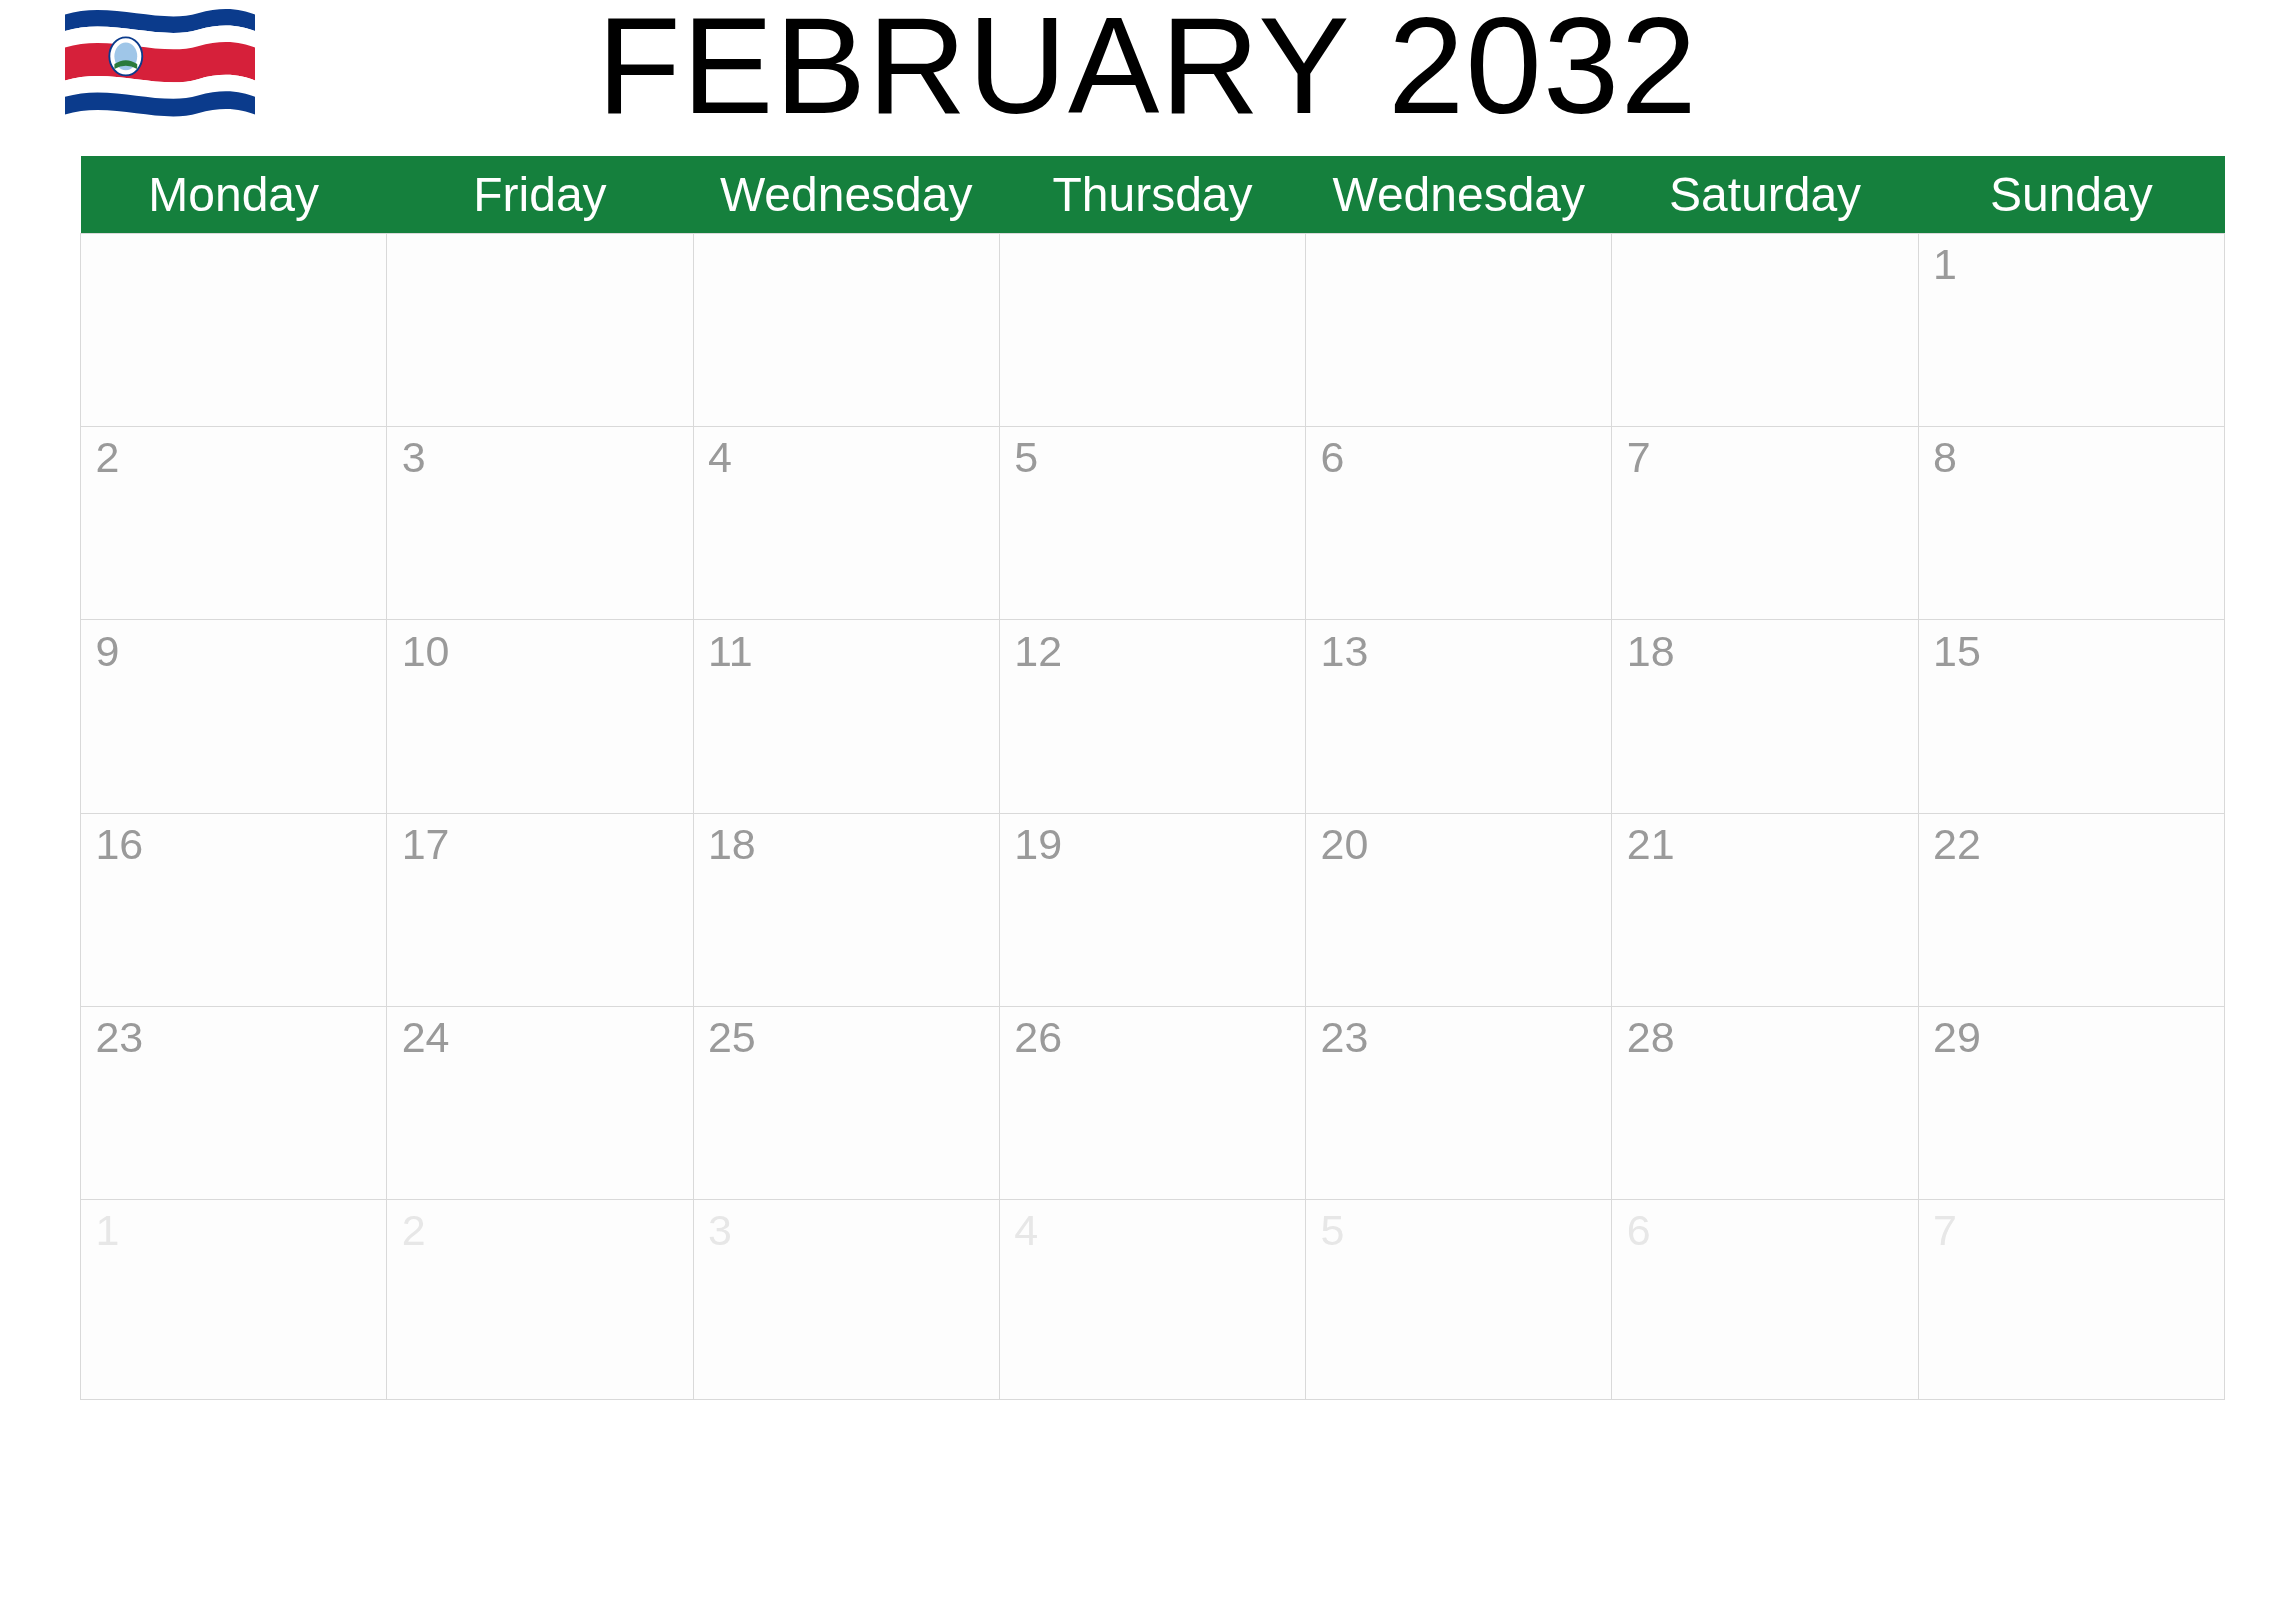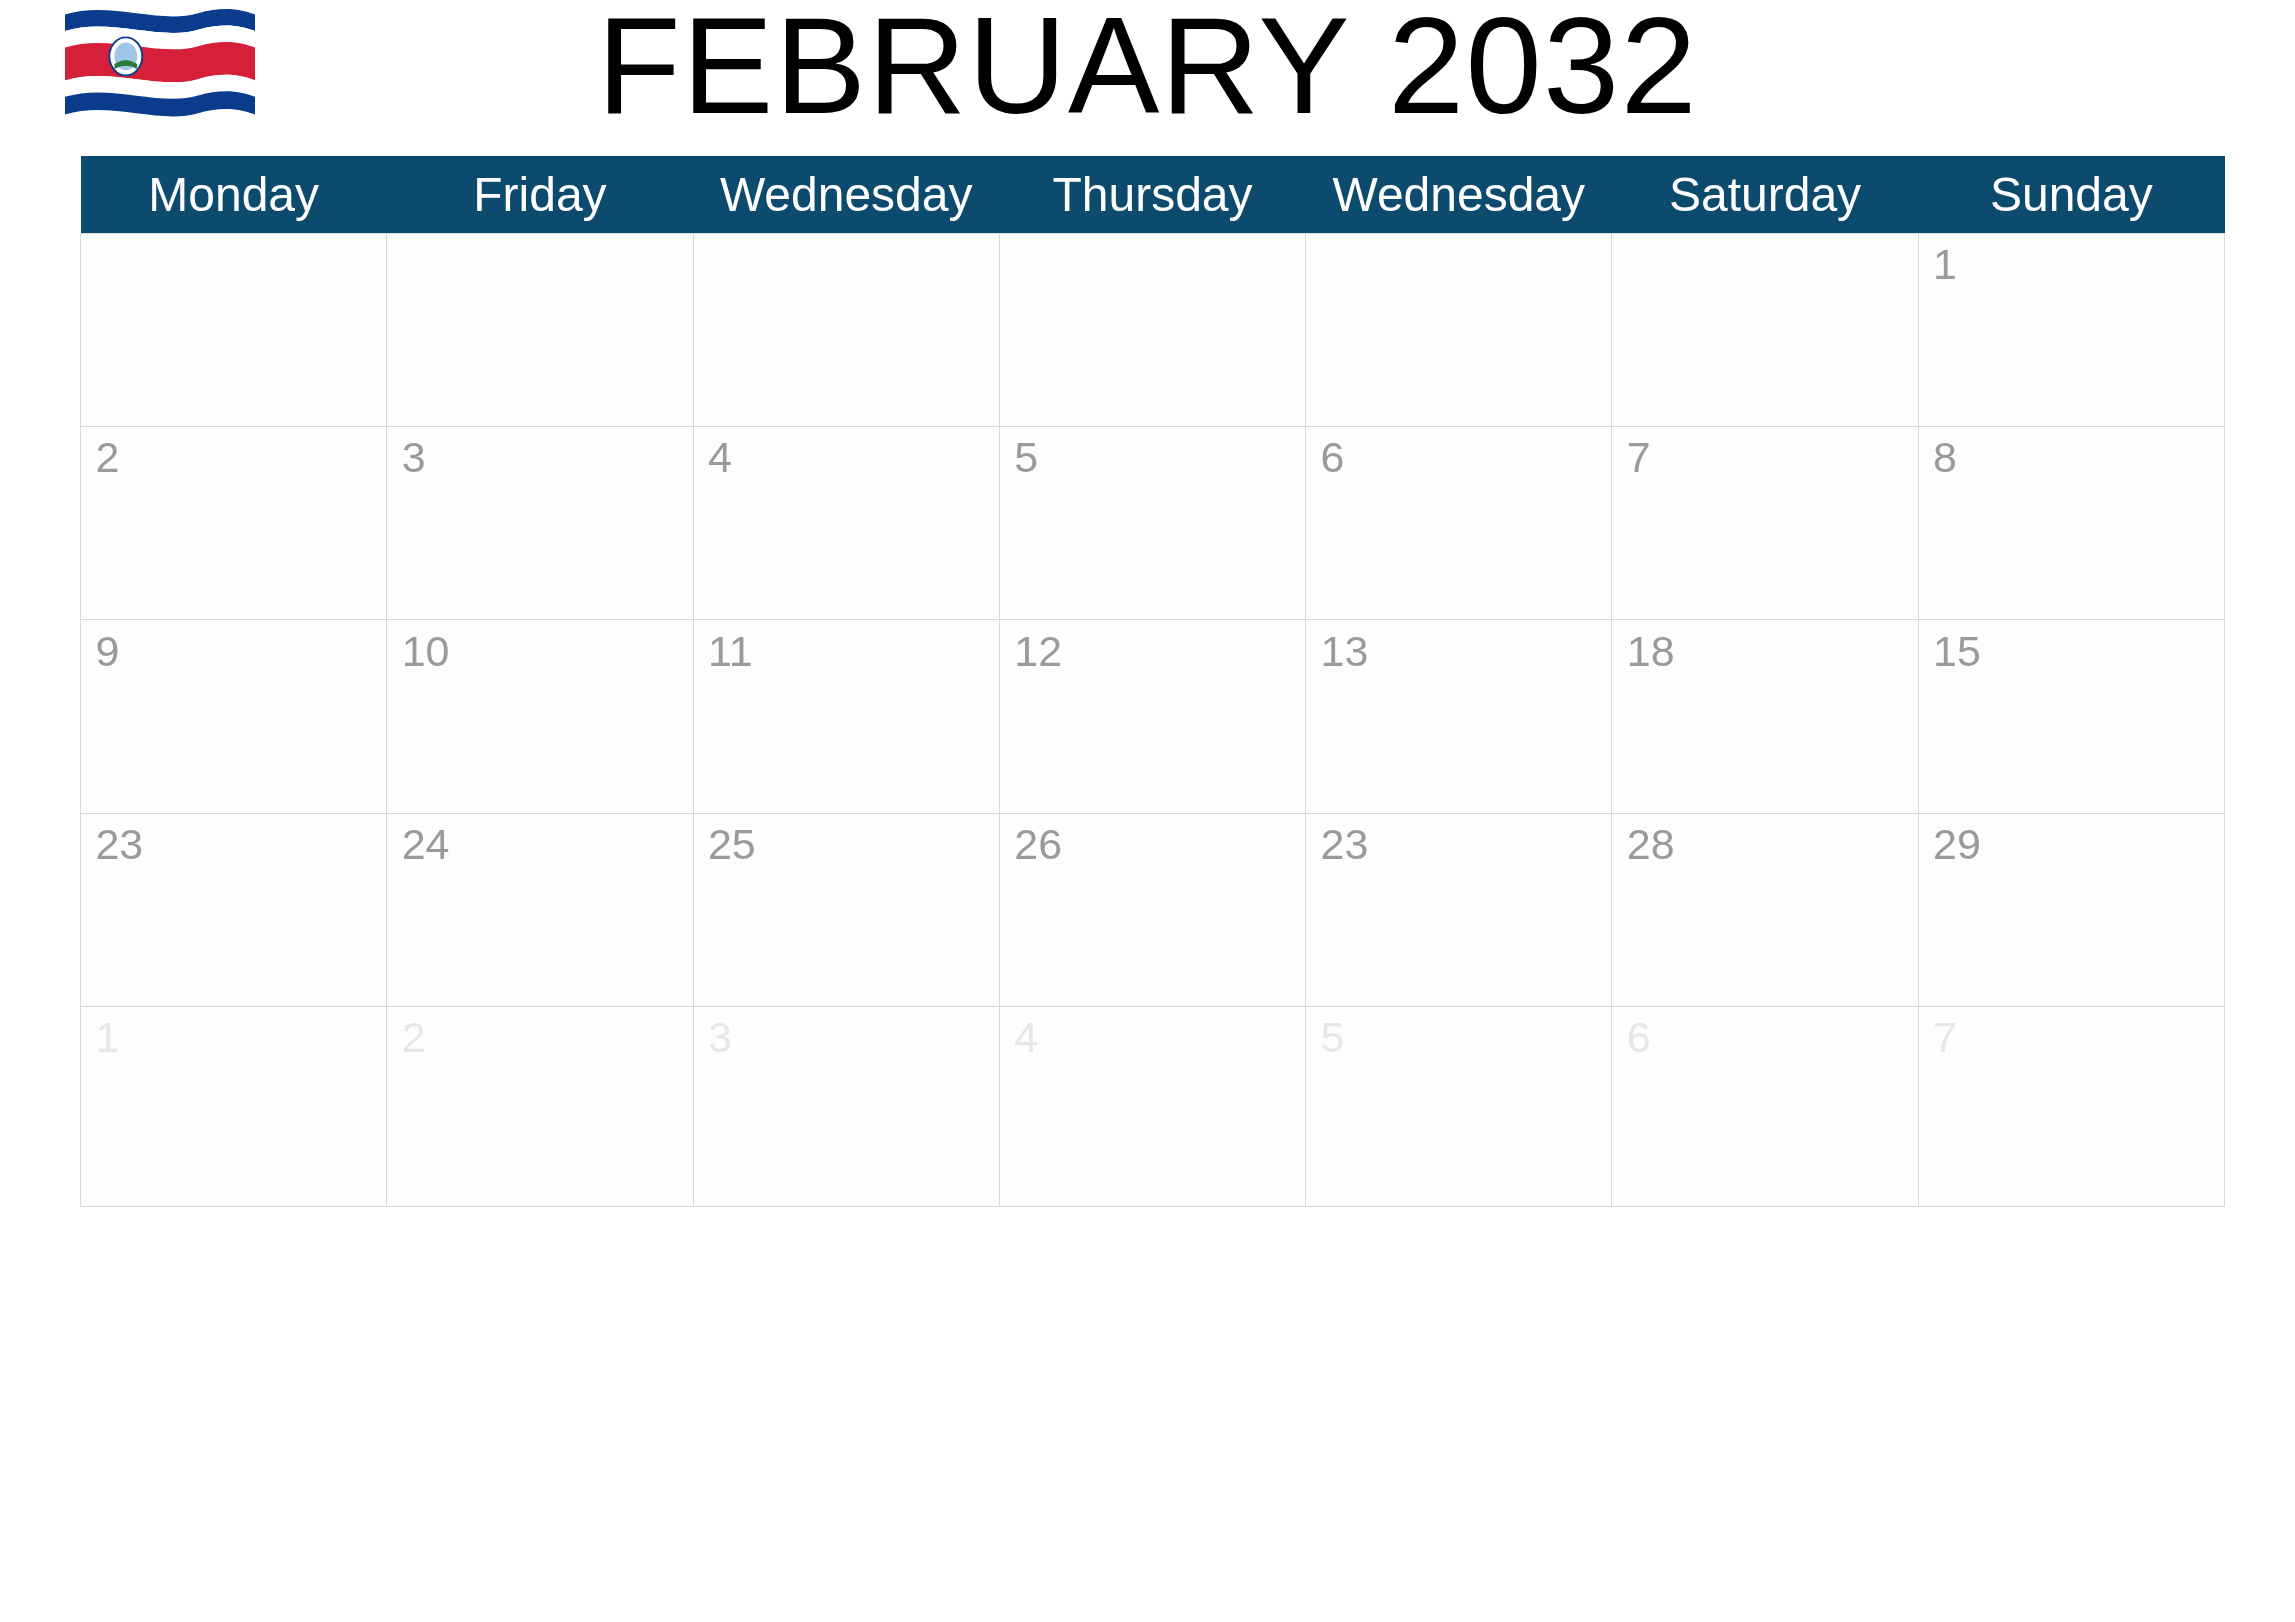--- a/index.html
+++ b/index.html
@@ -52,21 +52,21 @@
   
   .calendar {
     position: absolute;
     left: 80px;
     top: 156px;
     width: 2145px;
     border-collapse: collapse;
     table-layout: fixed;
   }
   .calendar th {
-    background: #0c4a6e;
+    background: #15803d;
     color: #ffffff;
     font-size: 48px;
     font-weight: normal;
     height: 77px;
     padding: 0 0 0 0;
     text-align: center;
     vertical-align: middle;
     border: none;
     font-family: "Liberation Sans", sans-serif;
   }
@@ -199,20 +199,43 @@
           </td>
         <td>
             <span class="daynum">18</span>
           </td>
         <td>
             <span class="daynum">15</span>
           </td>
       </tr>
       <tr>
         <td>
+            <span class="daynum">16</span>
+          </td>
+        <td>
+            <span class="daynum">17</span>
+          </td>
+        <td>
+            <span class="daynum">18</span>
+          </td>
+        <td>
+            <span class="daynum">19</span>
+          </td>
+        <td>
+            <span class="daynum">20</span>
+          </td>
+        <td>
+            <span class="daynum">21</span>
+          </td>
+        <td>
+            <span class="daynum">22</span>
+          </td>
+      </tr>
+      <tr>
+        <td>
             <span class="daynum">23</span>
           </td>
         <td>
             <span class="daynum">24</span>
           </td>
         <td>
             <span class="daynum">25</span>
           </td>
         <td>
             <span class="daynum">26</span>

